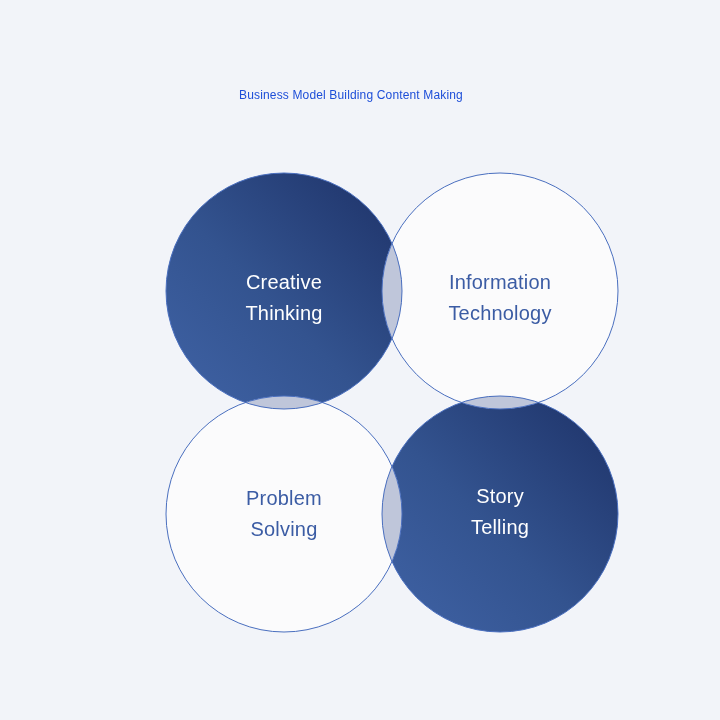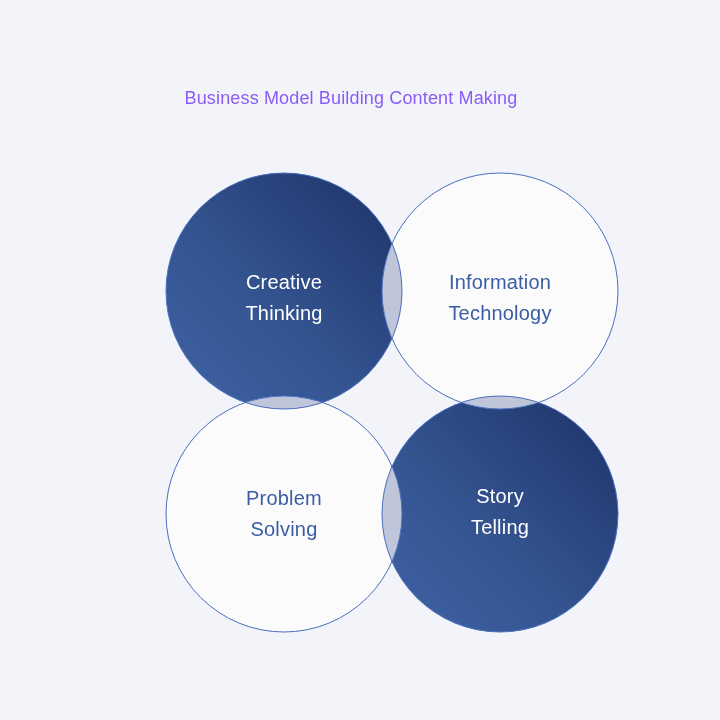--- a/index.html
+++ b/index.html
@@ -33,24 +33,24 @@
     margin: 0;
     font-size: 25px;
     font-weight: bold;
     letter-spacing: -0.2px;
     color: #3c69ee;
     line-height: 1.2;
     font-family: "DejaVu Sans", "Liberation Sans", sans-serif;
   }
   .subtitle {
     margin: 10px 18px 0 0;
-    font-size: 18px;
+    font-size: 12px;
     font-weight: normal;
     letter-spacing: 0.15px;
-    color: #8b5cf6;
+    color: #1d4ed8;
     line-height: 1.2;
   }
 
   
   .venn-wrap {
     position: absolute;
     top: 0;
     left: 0;
     width: 720px;
     height: 720px;

